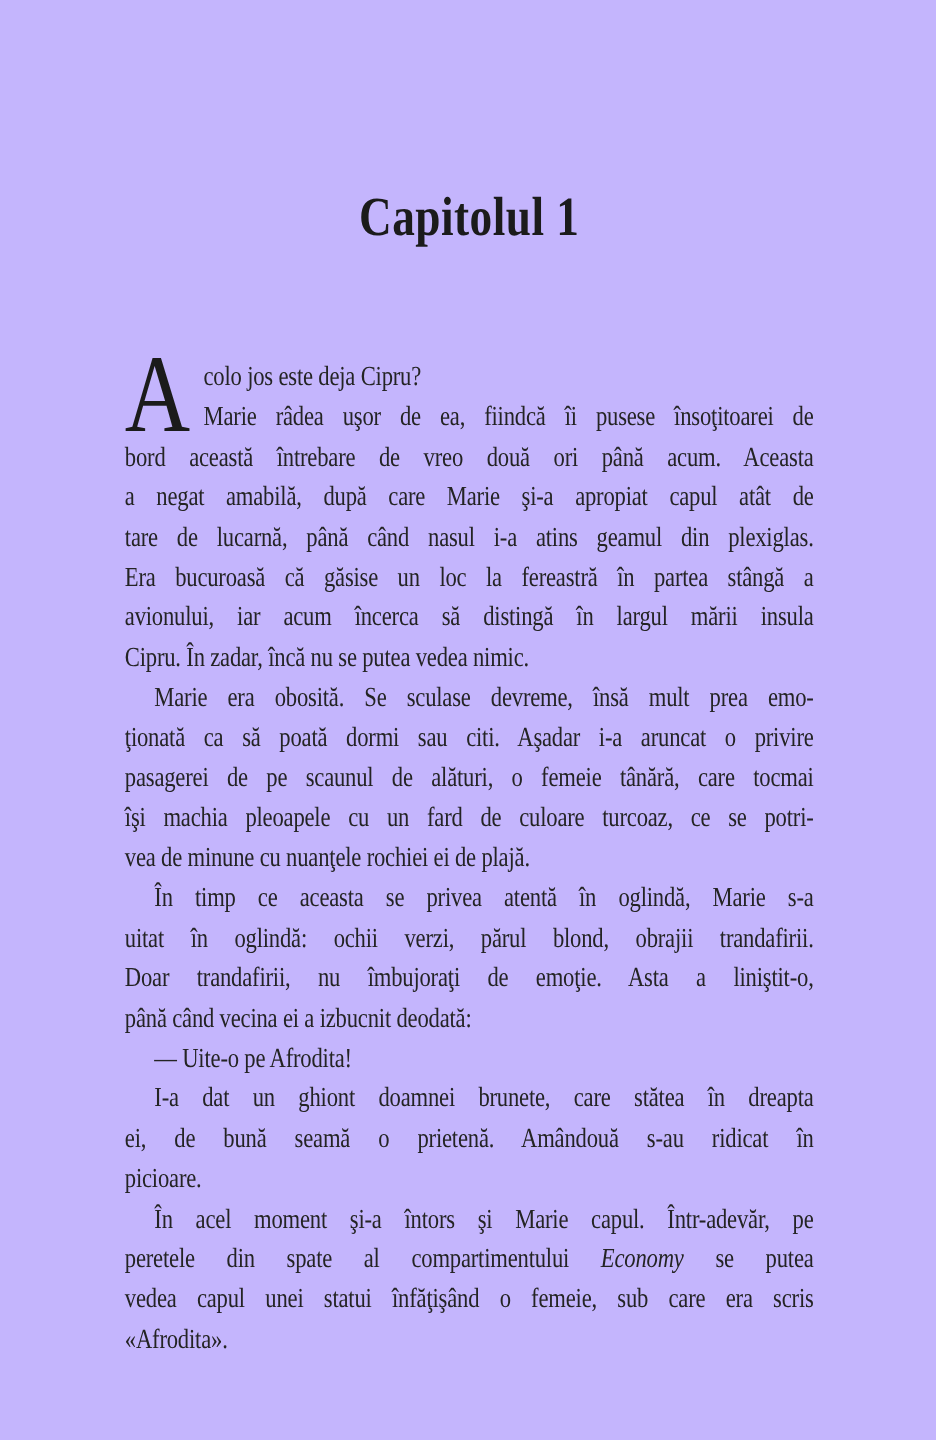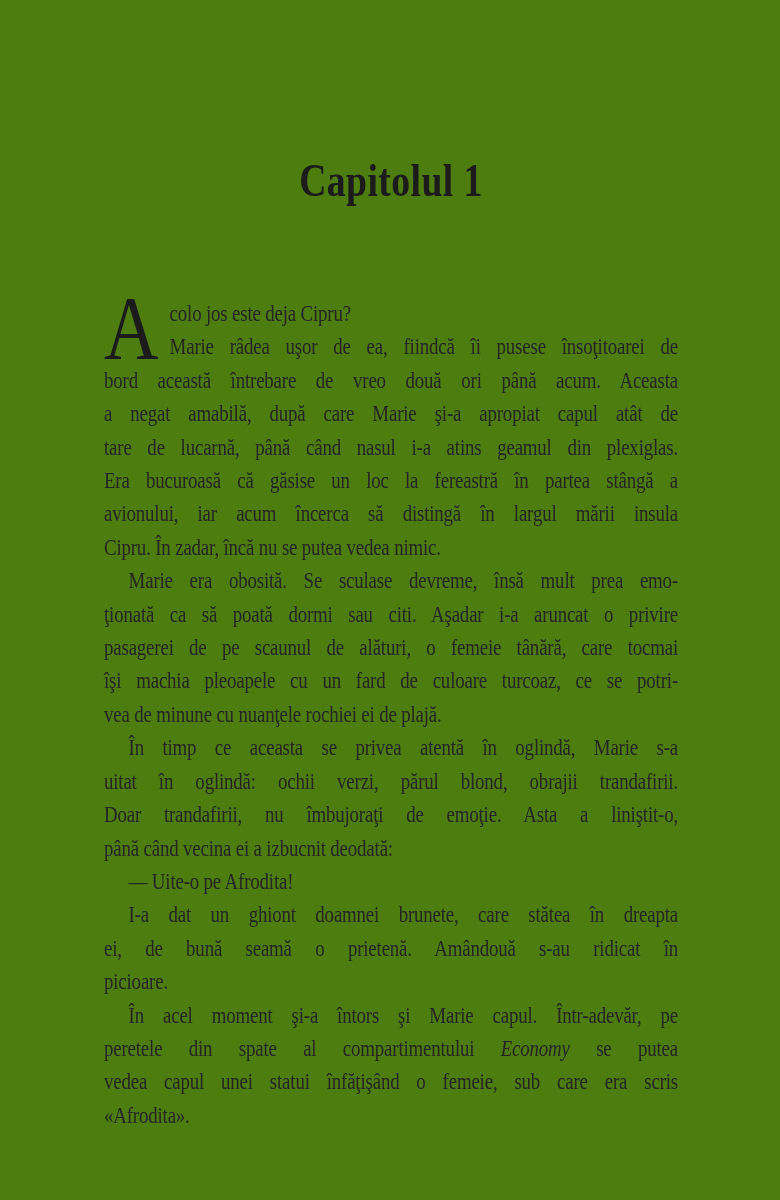--- a/index.html
+++ b/index.html
@@ -4,21 +4,21 @@
 <style>
   html, body { margin: 0; padding: 0; }
   body {
     width: 780px; height: 1200px;
     background: #ffffff;
     color: #242424;
     font-family: "Liberation Serif", "DejaVu Serif", serif;
     overflow: hidden;
     position: relative;
   }
-  .page { position: absolute; inset: 0; background: #4d7c0f; }
+  .page { position: absolute; inset: 0; background: #c4b5fd; }
   
   .inner {
     position: absolute; left: 104px; top: 0; width: 700px;
     transform: scaleX(0.82); transform-origin: 0 0;
   }
   .title {
     margin: 0; padding-top: 155px;
     font-size: 46px; line-height: 52px;
     font-weight: bold; text-align: center;
     color: #1b1b1b; letter-spacing: 0.5px;

